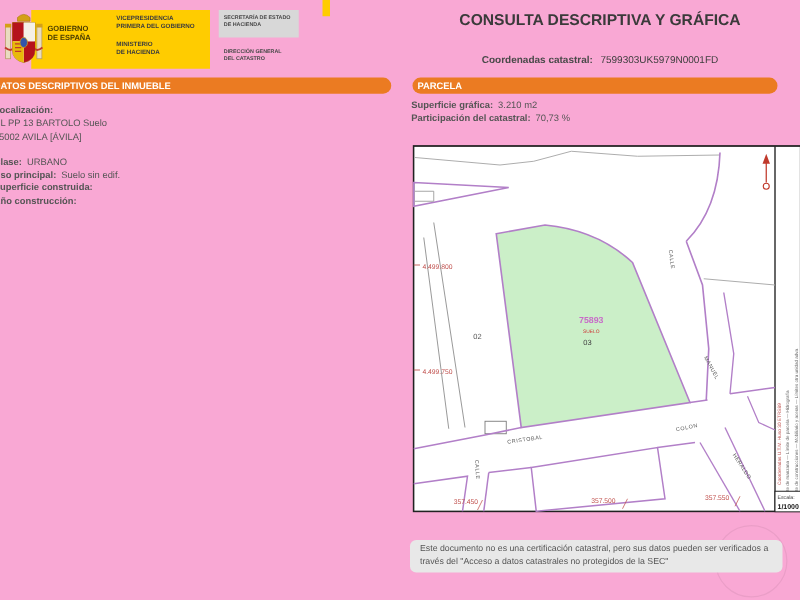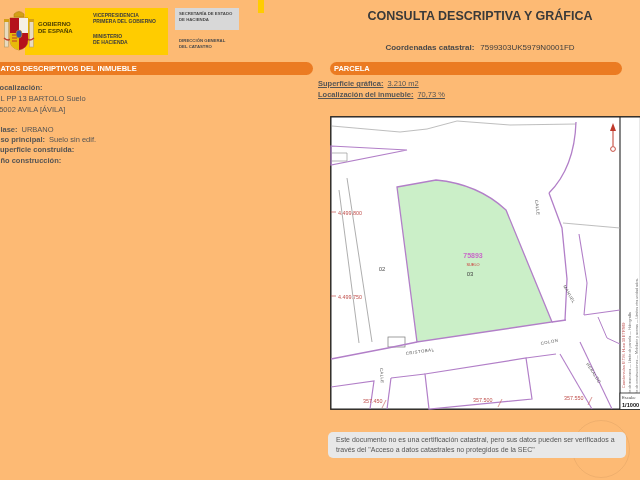--- a/index.html
+++ b/index.html
@@ -1,16 +1,16 @@
 <!DOCTYPE html>
 <html><head>
 <meta charset="utf-8">
 <style>
   html,body{margin:0;padding:0;background:#fff;}
-  #page{position:relative;width:640px;height:480px;overflow:hidden;background:#fdba74;
+  #page{position:relative;width:640px;height:480px;overflow:hidden;background:#f9a8d4;
         font-family:"Liberation Sans",sans-serif;}
   .abs{position:absolute;}
   
   .logo-yellow{left:25px;top:8px;width:143px;height:47px;background:#FFCC00;}
   .mini-flag{left:258px;top:0;width:6px;height:13px;background:#FFCC00;}
   .gob-txt{left:38px;top:21px;font-size:6px;font-weight:bold;color:#4a3c00;line-height:7px;}
   .vice-txt{left:93px;top:12px;font-size:5px;font-weight:bold;color:#3d3d3d;line-height:6px;}
   .min-txt{left:93px;top:33px;font-size:5px;font-weight:bold;color:#3d3d3d;line-height:6px;}
   .sec-box{left:175px;top:8px;width:64px;height:22px;background:#D8D8D8;}
   .sec-txt{left:179px;top:11px;font-size:4.3px;color:#4a4a4a;line-height:5.5px;font-weight:bold;}
@@ -26,21 +26,21 @@
   .bar-left{left:-10px;top:62px;width:318px;border-radius:0 7px 7px 0;padding-left:5px;}
   .bar-right{left:330px;top:62px;width:292px;border-radius:7px;padding-left:4px;box-sizing:border-box;}
   
   .panel{font-size:7.5px;color:#555;}
   .panel .lbl{font-weight:bold;color:#555;}
   .panel .val{margin-left:4px;color:#555;}
   .lpanel{left:-10px;top:82px;width:320px;padding-left:5px;}
   .lpanel .row{line-height:11px;}
   .lpanel .row4{line-height:10.2px;}
   .gap{height:10px;}
-  .rpanel{left:318px;top:78px;width:300px;text-decoration:underline;}
+  .rpanel{left:329px;top:78px;width:300px;}
   .rpanel .row{line-height:11px;}
   
   .map-wrap{left:330px;top:116px;width:312px;height:294px;}
   
   .disclaimer{left:328px;top:432px;width:298px;height:26px;background:#E8E8E8;border-radius:5px;
               font-size:7px;color:#555;line-height:9.5px;padding:3px 8px;box-sizing:border-box;}
   .watermark{left:572px;top:420px;width:56px;height:56px;border:1px solid rgba(0,0,0,0.06);
              border-radius:50%;}
   .date-line{left:330px;top:463px;width:298px;text-align:right;font-size:7.5px;color:#555;}
 </style>
@@ -114,21 +114,21 @@
     <div class="row"><span class="val" style="margin-left:0">05002 AVILA [ÁVILA]</span></div>
     <div class="gap"></div>
     <div class="row row4"><span class="lbl">Clase:</span><span class="val">URBANO</span></div>
     <div class="row row4"><span class="lbl">Uso principal:</span><span class="val">Suelo sin edif.</span></div>
     <div class="row row4"><span class="lbl">Superficie construida:</span><span class="val"></span></div>
     <div class="row row4"><span class="lbl">Año construcción:</span><span class="val"></span></div>
   </div>
 
   <div class="abs panel rpanel">
     <div class="row"><span class="lbl">Superficie gráfica:</span><span class="val">3.210 m2</span></div>
-    <div class="row"><span class="lbl">Localización del inmueble:</span><span class="val">70,73 %</span></div>
+    <div class="row"><span class="lbl">Participación del catastral:</span><span class="val">70,73 %</span></div>
   </div>
 
   <svg class="abs map-wrap" viewBox="0 0 312 294" width="312" height="294">
 
     <rect x="0.8" y="0.8" width="309.8" height="292.4" fill="#fff" stroke="#222" stroke-width="1.4"></rect>
     <line x1="290" y1="1" x2="290" y2="293" stroke="#222" stroke-width="1.1"></line>
 
     <polyline points="2,10 70,16 97,13 127,5 180,9 246,8" fill="none" stroke="#ADADAD" stroke-width="0.8"></polyline>
     <path d="M233,107 L290,112" fill="none" stroke="#ADADAD" stroke-width="0.8"></path>
 

